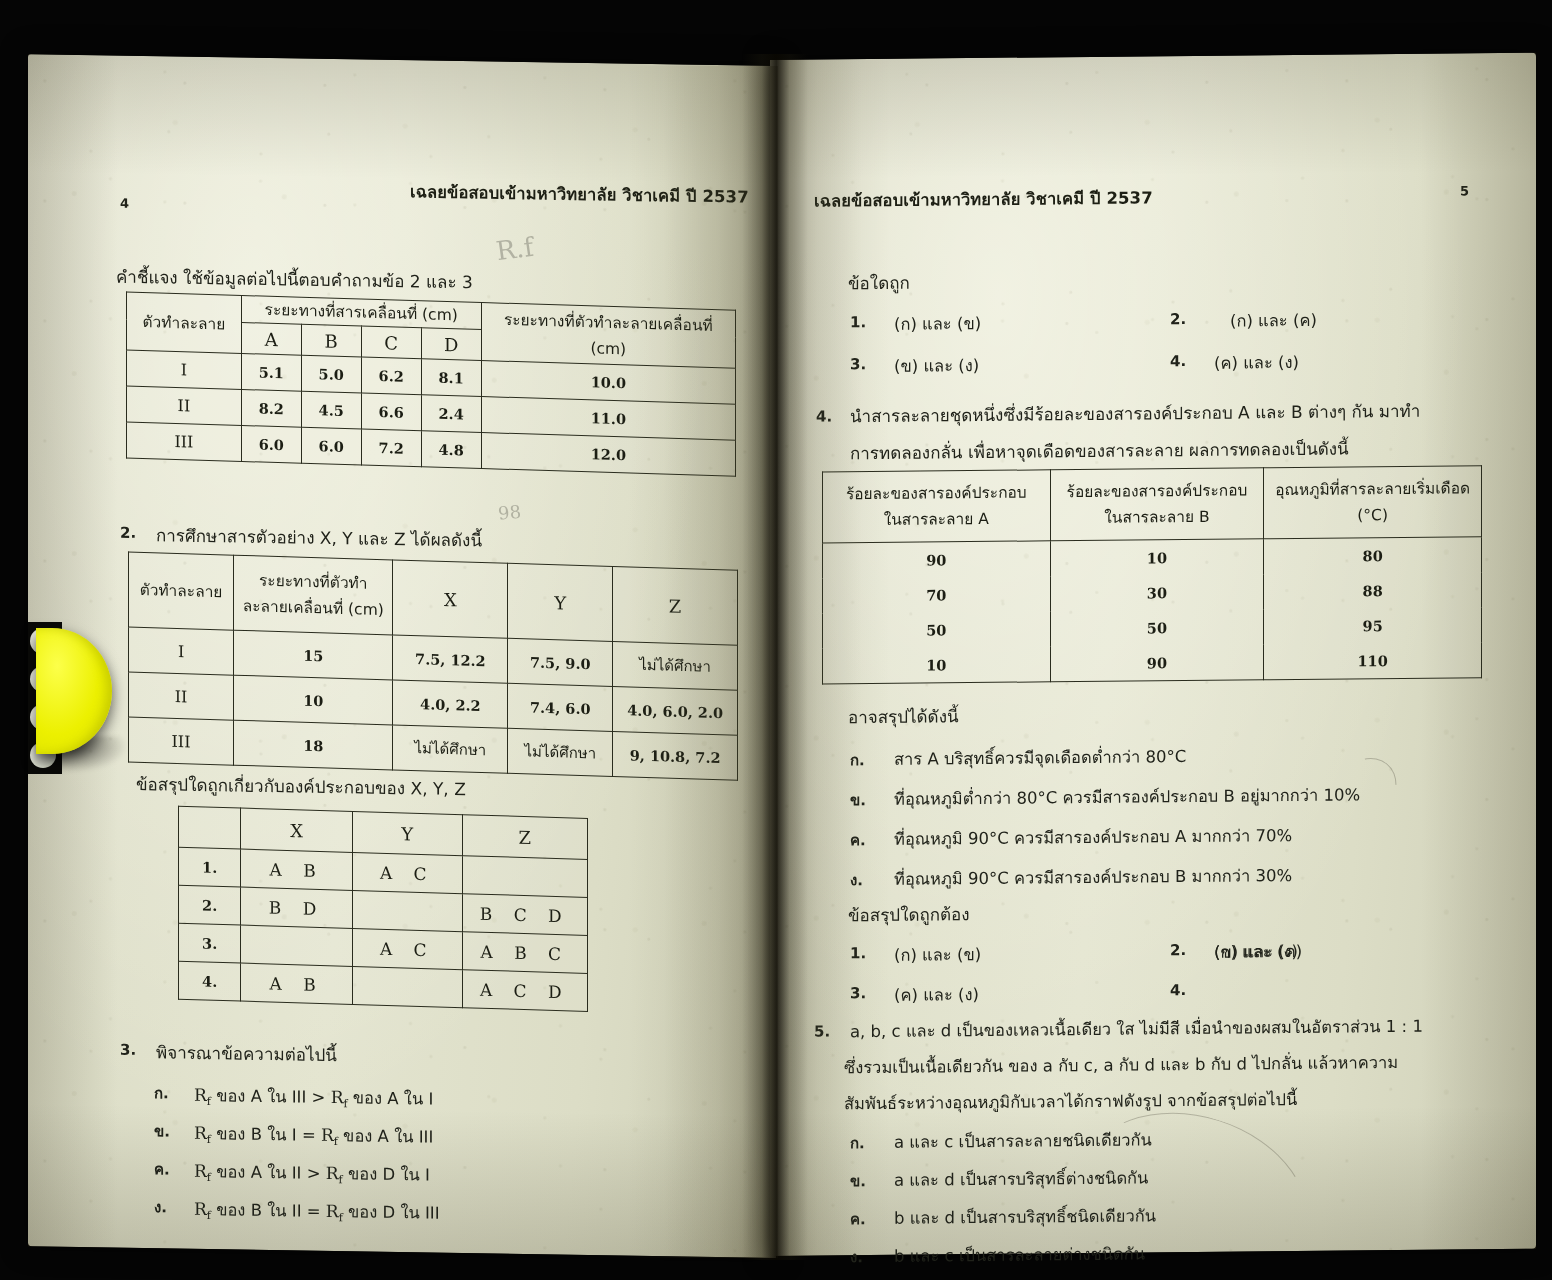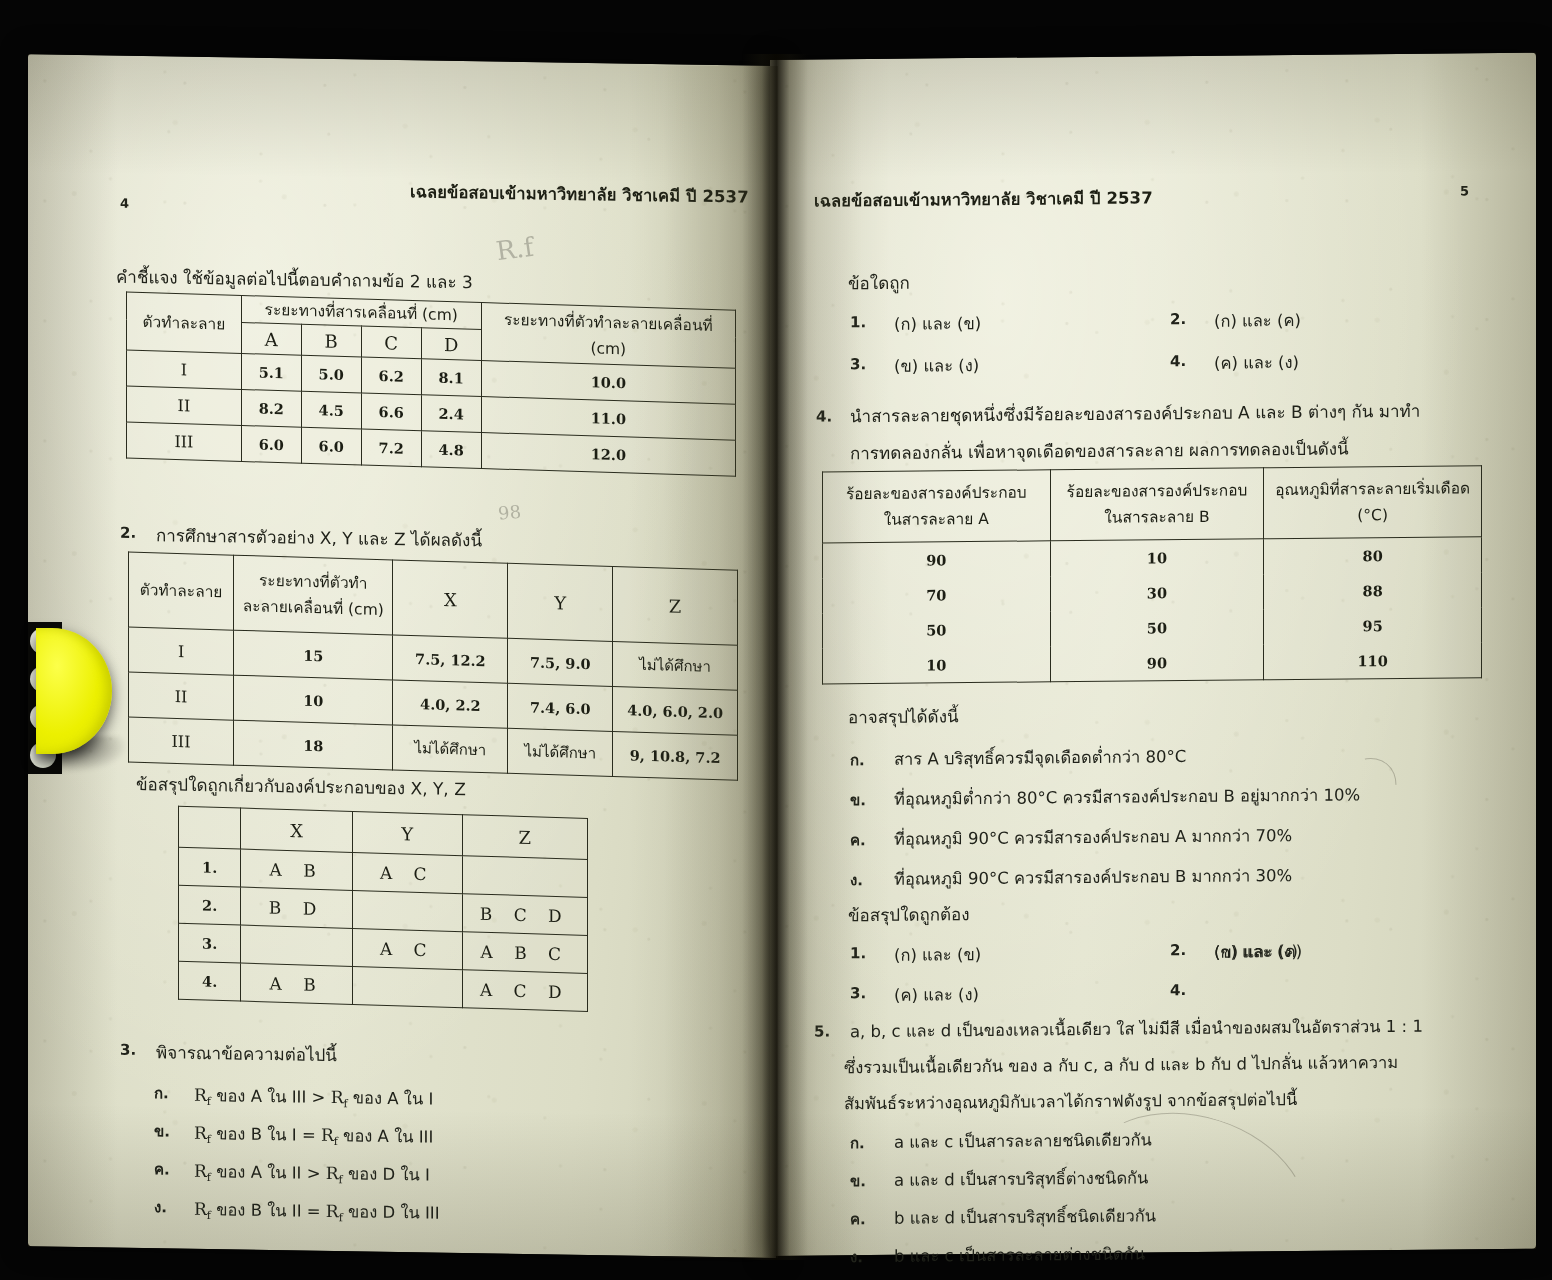--- a/index.html
+++ b/index.html
@@ -432,21 +432,21 @@
       <div class="content">
 
         <div class="pg-head" style="left:44px; top:128px;">เฉลยข้อสอบเข้ามหาวิทยาลัย  วิชาเคมี ปี 2537</div>
         <div class="pg-num" style="left:690px; top:130px;">5</div>
 
         <div class="blk" style="left:78px; top:208px; font-size:17px;">ข้อใดถูก</div>
 
         <div class="num" style="left:80px; top:254px;">1.</div>
         <div class="blk" style="left:124px; top:249px;">(ก) และ (ข)</div>
         <div class="num" style="left:400px; top:254px;">2.</div>
-        <div class="blk" style="left:444px; top:249px;">(ก) และ (ค)</div>
+        <div class="blk" style="left:460px; top:249px;">(ก) และ (ค)</div>
 
         <div class="num" style="left:80px; top:296px;">3.</div>
         <div class="blk" style="left:124px; top:291px;">(ข) และ (ง)</div>
         <div class="num" style="left:400px; top:296px;">4.</div>
         <div class="blk" style="left:444px; top:291px;">(ค) และ (ง)</div>
 
         <div class="num" style="left:46px; top:348px;">4.</div>
         <div class="blk" style="left:80px; top:341px; font-size:17px;">นำสารละลายชุดหนึ่งซึ่งมีร้อยละของสารองค์ประกอบ A และ B ต่างๆ กัน มาทำ</div>
         <div class="blk" style="left:80px; top:378px; font-size:17px;">การทดลองกลั่น เพื่อหาจุดเดือดของสารละลาย ผลการทดลองเป็นดังนี้</div>
 

